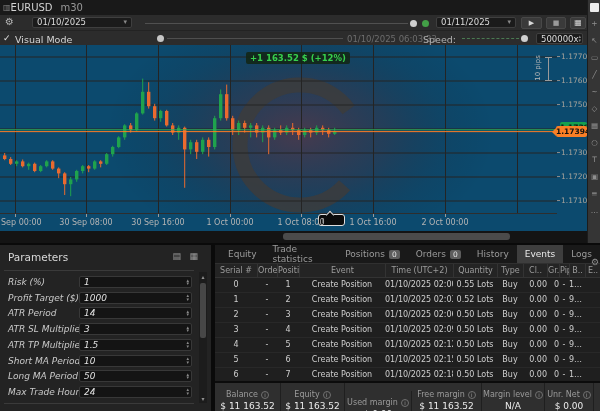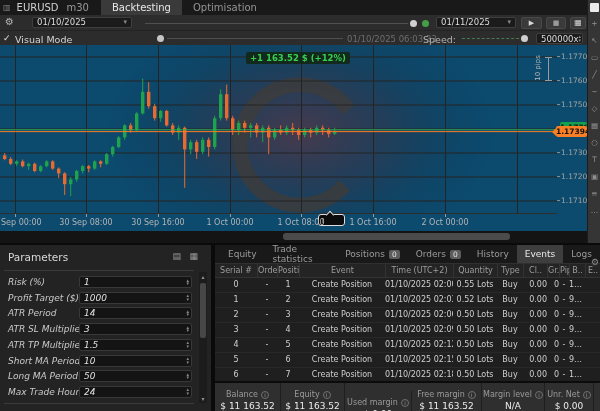--- a/index.html
+++ b/index.html
@@ -4,21 +4,21 @@
 <style>
   html,body{margin:0;padding:0;background:#000;}
   *{box-sizing:border-box;}
   .app{position:relative;width:600px;height:411px;background:#0a0a0a;
        font-family:"DejaVu Sans",sans-serif;overflow:hidden;color:#ccc;}
 
   
   .tabbar{position:absolute;left:0;top:0;width:587px;height:15px;background:#191919;
           display:flex;align-items:stretch;font-size:10px;}
   .app-ico{color:#7d7d7d;font-size:8px;line-height:15px;margin-left:3px;}
-  .symbol{color:#d2d2d2;line-height:15px;margin-left:6px;}
+  .symbol{color:#d2d2d2;line-height:15px;margin-left:0;}
   .tf{color:#989898;line-height:15px;margin-left:8px;}
   .tabs{display:flex;margin-left:12px;}
   .tab{padding:0 11px;line-height:15px;color:#949494;cursor:default;}
   .tab.active{background:#3a3a3a;color:#e8e8e8;}
 
   
   .controlbar{position:absolute;left:0;top:15px;width:587px;height:15px;background:#2c2c2c;}
   .gear{position:absolute;left:5px;top:1px;font-size:10px;color:#b5b5b5;}
   .dsel{position:absolute;top:2px;height:11px;background:#1b1b1b;border:1px solid #3f3f3f;
         border-radius:2px;font-size:8.5px;color:#dcdcdc;line-height:9px;padding:0 4px;
@@ -130,24 +130,20 @@
 </style>
 </head>
 <body>
 
 <div class="app">
 
   <div class="tabbar">
     <span class="app-ico">▥</span>
     <span class="symbol">EURUSD</span>
     <span class="tf">m30</span>
-    <div class="tabs" id="top-tabs">
-        <div class="tab active">Backtesting</div>
-        <div class="tab">Optimisation</div>
-      </div>
   </div>
 
   <div class="controlbar">
     <span class="gear">⚙</span>
     <div class="dsel" style="left:32px;width:100px;align-items:flex-end;">
       <span>01/10/2025</span>
       <span class="caret">▾</span>
     </div>
     <div class="rtrack"></div>
     <div class="dot gray"></div>

